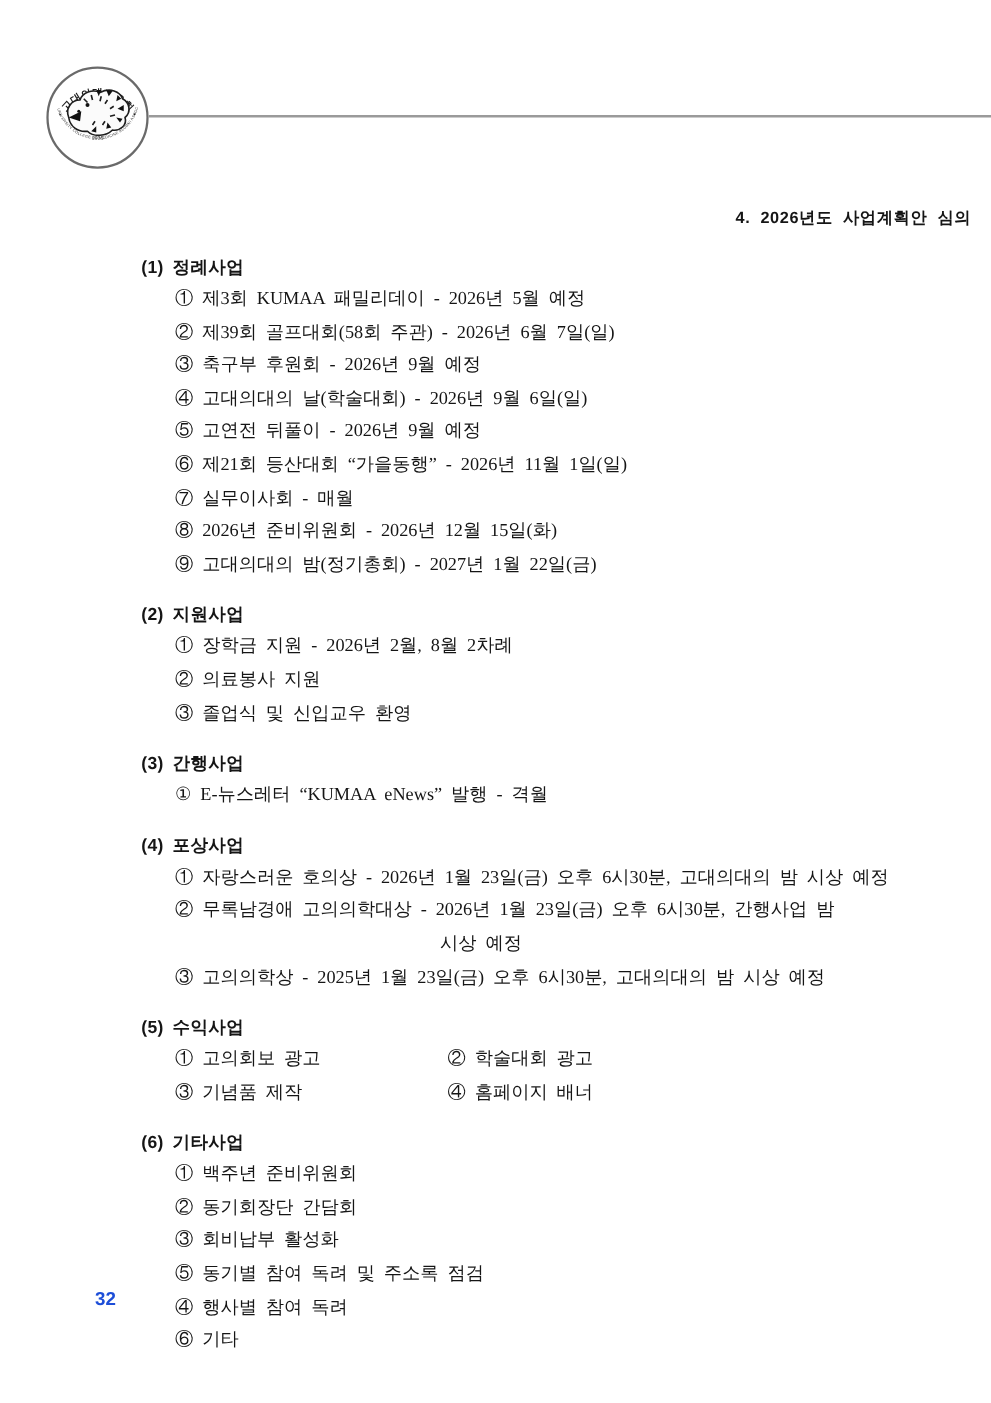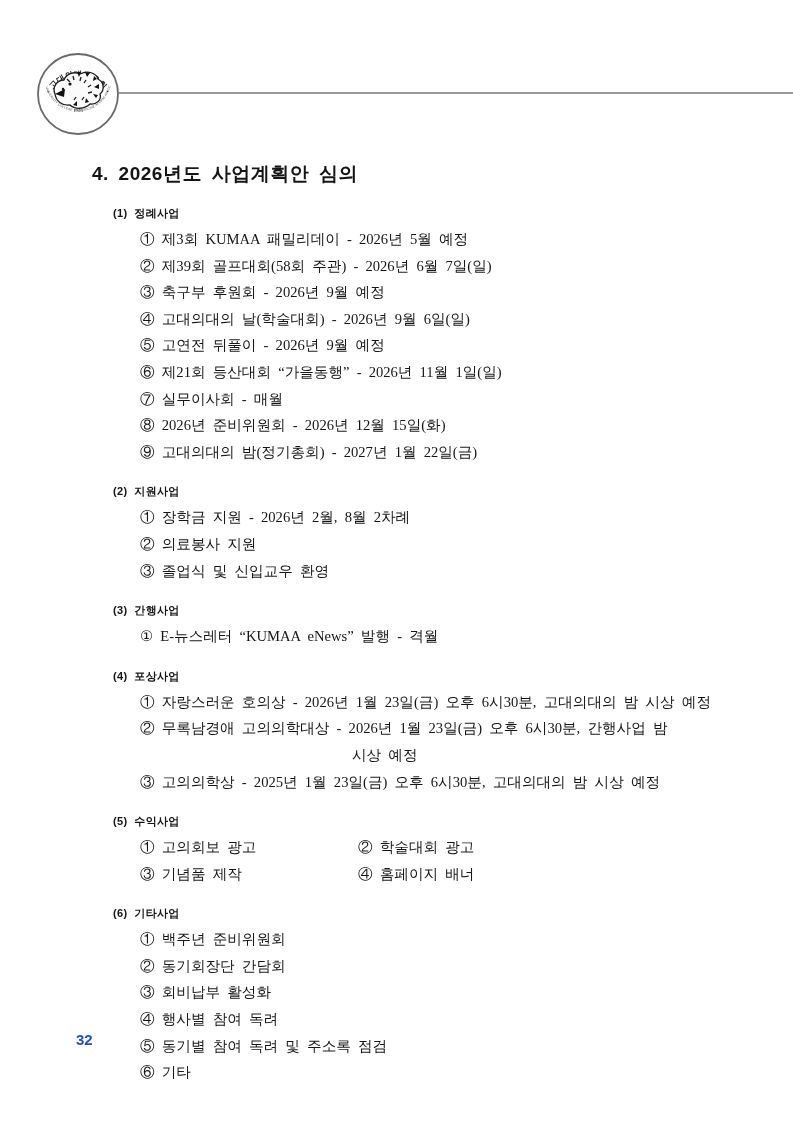--- a/index.html
+++ b/index.html
@@ -20,28 +20,28 @@
     width:84px; height:84px;
   }
   .seal-kr { fill:#1c1c1c; font-family:"Liberation Sans",sans-serif; }
   .seal-en { fill:#3a3a3a; font-family:"Liberation Sans",sans-serif; letter-spacing:.25px; }
   .seal-year { fill:#333; font-family:"Liberation Serif",serif; }
   .main {
     position:absolute; top:160px; left:92px; width:685px;
   }
   .page-heading {
     font-family:"Liberation Sans","DejaVu Sans",sans-serif;
-    font-weight:700; font-size:19px; line-height:27px;
-    letter-spacing:.5px; word-spacing:4px;
+    font-weight:700; font-size:13px; line-height:27px;
+    letter-spacing:.5px; word-spacing:4px;text-align:right;
   }
   .section { margin-top:13px; }
   .section-head {
     margin-left:21px;
     font-family:"Liberation Sans","DejaVu Sans",sans-serif;
-    font-weight:700; font-size:11px; line-height:26px;
+    font-weight:700; font-size:14px; line-height:26px;
     letter-spacing:.3px;
   }
   .sec-label { margin-right:7px; }
   .items {
     margin-left:48px;
     font-size:14.6px; line-height:26.6px;
     word-spacing:3.5px;
   }
   .item { white-space:nowrap; }
   .items.two-col {
@@ -137,21 +137,21 @@
           <div class="item">③ 기념품 제작</div>
           <div class="item">④ 홈페이지 배너</div>
         </div>
       </div>
       <div class="section">
         <div class="section-head"><span class="sec-label">(6)</span><span>기타사업</span></div>
         <div class="items">
           <div class="item">① 백주년 준비위원회</div>
           <div class="item">② 동기회장단 간담회</div>
           <div class="item">③ 회비납부 활성화</div>
+          <div class="item">⑤ 동기별 참여 독려 및 주소록 점검</div>
           <div class="item">④ 행사별 참여 독려</div>
-          <div class="item">⑤ 동기별 참여 독려 및 주소록 점검</div>
           <div class="item">⑥ 기타</div>
         </div>
       </div>
     </div>
 </div>
 
 <div class="page-number">32</div>
 
 </body></html>

